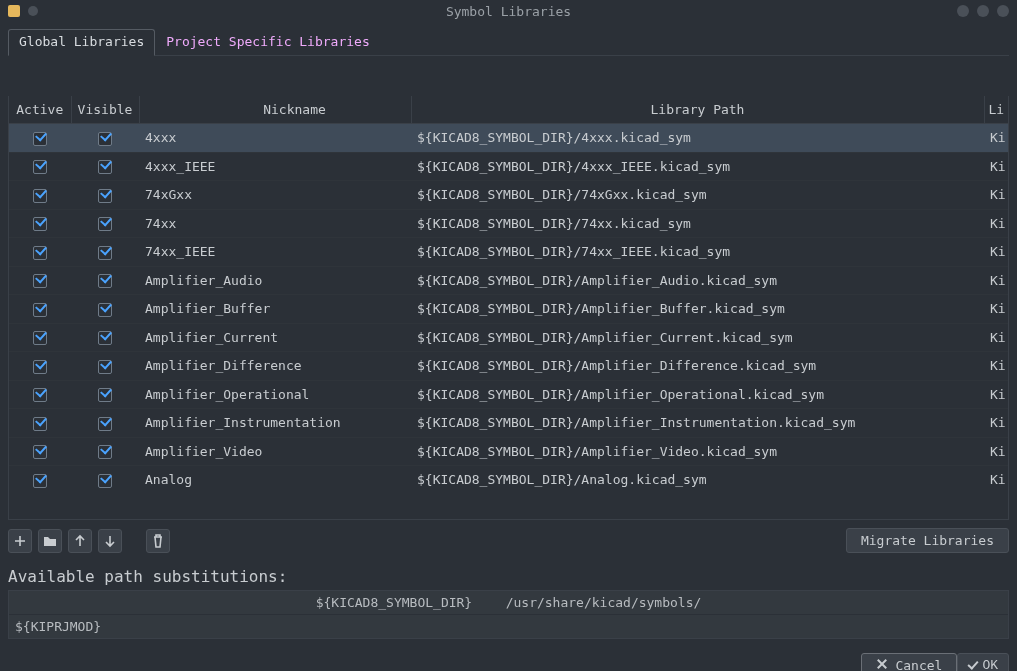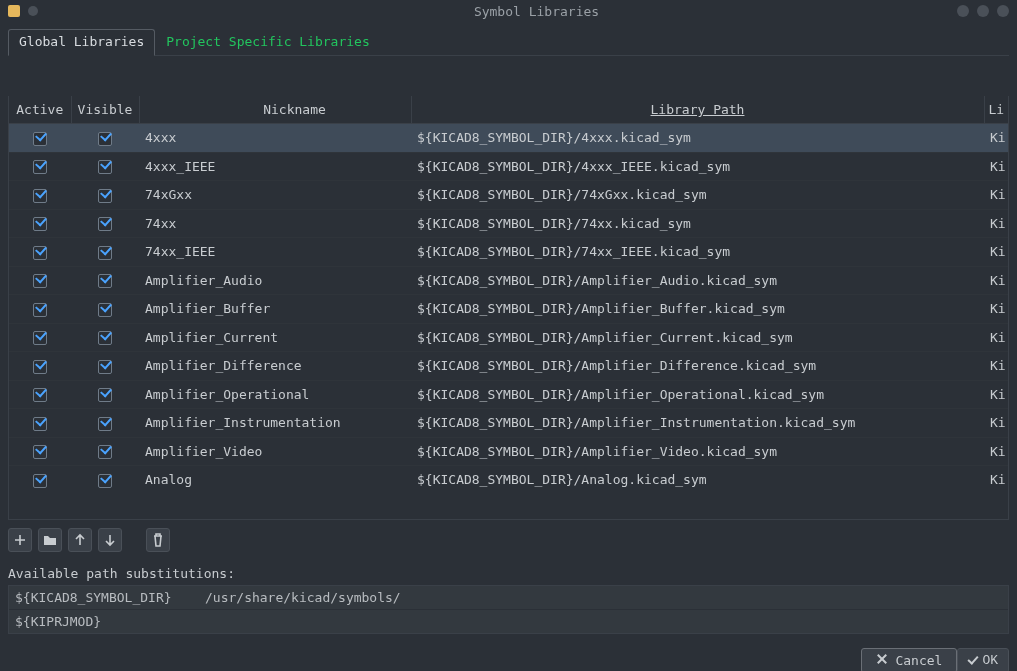--- a/index.html
+++ b/index.html
@@ -26,36 +26,36 @@
     border-radius: 2px;
     margin-right: 8px;
   }
   .titlebar-dot-left {
     width: 10px; height: 10px; border-radius: 50%;
     background: #4a5058; margin-right: 4px;
   }
   .titlebar-title {
     position: absolute;
     left: 50%; transform: translateX(-50%);
-    color: #9aa0a6; font-size: 13px; margin-left: 28px;
+    color: #9aa0a6; font-size: 13px;
   }
   .titlebar-right { margin-left: auto; display:flex; gap:8px;}
   .titlebar-dot {
     width: 12px; height: 12px; border-radius: 50%;
     background: #4a5058;
   }
   .content { padding: 6px 8px 8px 8px; }
   .tabs {
     display: flex;
     border-bottom: 1px solid #3a4048;
     align-items: flex-end;
   }
   .tab {
     padding: 4px 10px 6px 10px;
-    color: #22c55e;
+    color: #f0abfc;
     border: 1px solid transparent;
     border-bottom: none;
     cursor: pointer;
     font-size: 13px;
   }
   .tab.active {
     color: #d8dce0;
     border: 1px solid #555b63;
     border-bottom: 1px solid #2b3037;
     background: #2b3037;
@@ -80,21 +80,21 @@
     padding: 6px 4px;
     text-align: center;
     border-right: 1px solid #3a4048;
     border-bottom: 1px solid #3a4048;
     font-size: 13px;
   }
   thead th:last-child { border-right: none; }
   th.col-active { width: 62px; }
   th.col-visible { width: 68px; }
   th.col-nickname { width: 272px; padding-left: 43px; }
-  th.col-path { width: auto; text-decoration: underline; }
+  th.col-path { width: auto; }
   th.col-lib { width: 24px; }
   tbody td {
     padding: 6px 6px;
     color: #c8ccd0;
     font-size: 13px;
     white-space: nowrap;
     overflow: hidden;
     text-overflow: clip;
   }
   tbody tr.selected td { background: #3f4b59; }
@@ -140,30 +140,30 @@
     background: #3a4048;
     border: 1px solid #4a5058;
     border-radius: 3px;
     padding: 4px 14px;
     color: #c8ccd0;
     cursor: pointer;
     font-size: 13px;
   }
   .spacer { flex: 1; }
   .path-section { margin-top: 14px; }
-  .path-label { color: #c8ccd0; margin-bottom: 4px; font-size: 13px;}
+  .path-label { color: #c8ccd0; margin-bottom: 4px; font-size: 16px;}
   .path-table {
     background: #33393f;
     border: 1px solid #3a4048;
   }
   .path-table .prow {
     display: flex;
     padding: 4px 6px;
   }
-  .path-table .prow:first-child { border-bottom: 1px solid #2b3037;}
+  .path-table .prow:first-child { border-bottom: 1px solid #2b3037; justify-content: center;}
   .pkey { width: 190px; color: #b8bcc0; }
   .pval { color: #b8bcc0; }
   .footer {
     display: flex;
     justify-content: flex-end;
     gap: 0;
     padding: 14px 0 0 0;
   }
   .footer .btn-text.ok { padding: 4px 10px; display:flex; align-items:center; gap:4px;font-family:Liberation Mono, monospace;}
   .footer .btn-text.cancel { border-color:#6a6f76; }
@@ -320,20 +320,21 @@
           <path d="M6 2v10M2 8l4 4 4-4"></path>
         </svg>
     </div>
     <div style="width:12px"></div>
     <div class="btn-icon">
       <svg width="12" height="14" viewBox="0 0 12 14">
           <path d="M2 3h8M4 3V1h4v2M3 3l1 10h4l1-10" fill="none"></path>
         </svg>
     </div>
     <div class="spacer"></div>
+    <div class="btn-text">Migrate Libraries</div>
   </div>
 
   <div class="path-section">
     <div class="path-label">Available path substitutions:</div>
     <div class="path-table">
       <div class="prow">
         <div class="pkey">${KICAD8_SYMBOL_DIR}</div>
         <div class="pval">/usr/share/kicad/symbols/</div>
       </div>
       <div class="prow">

